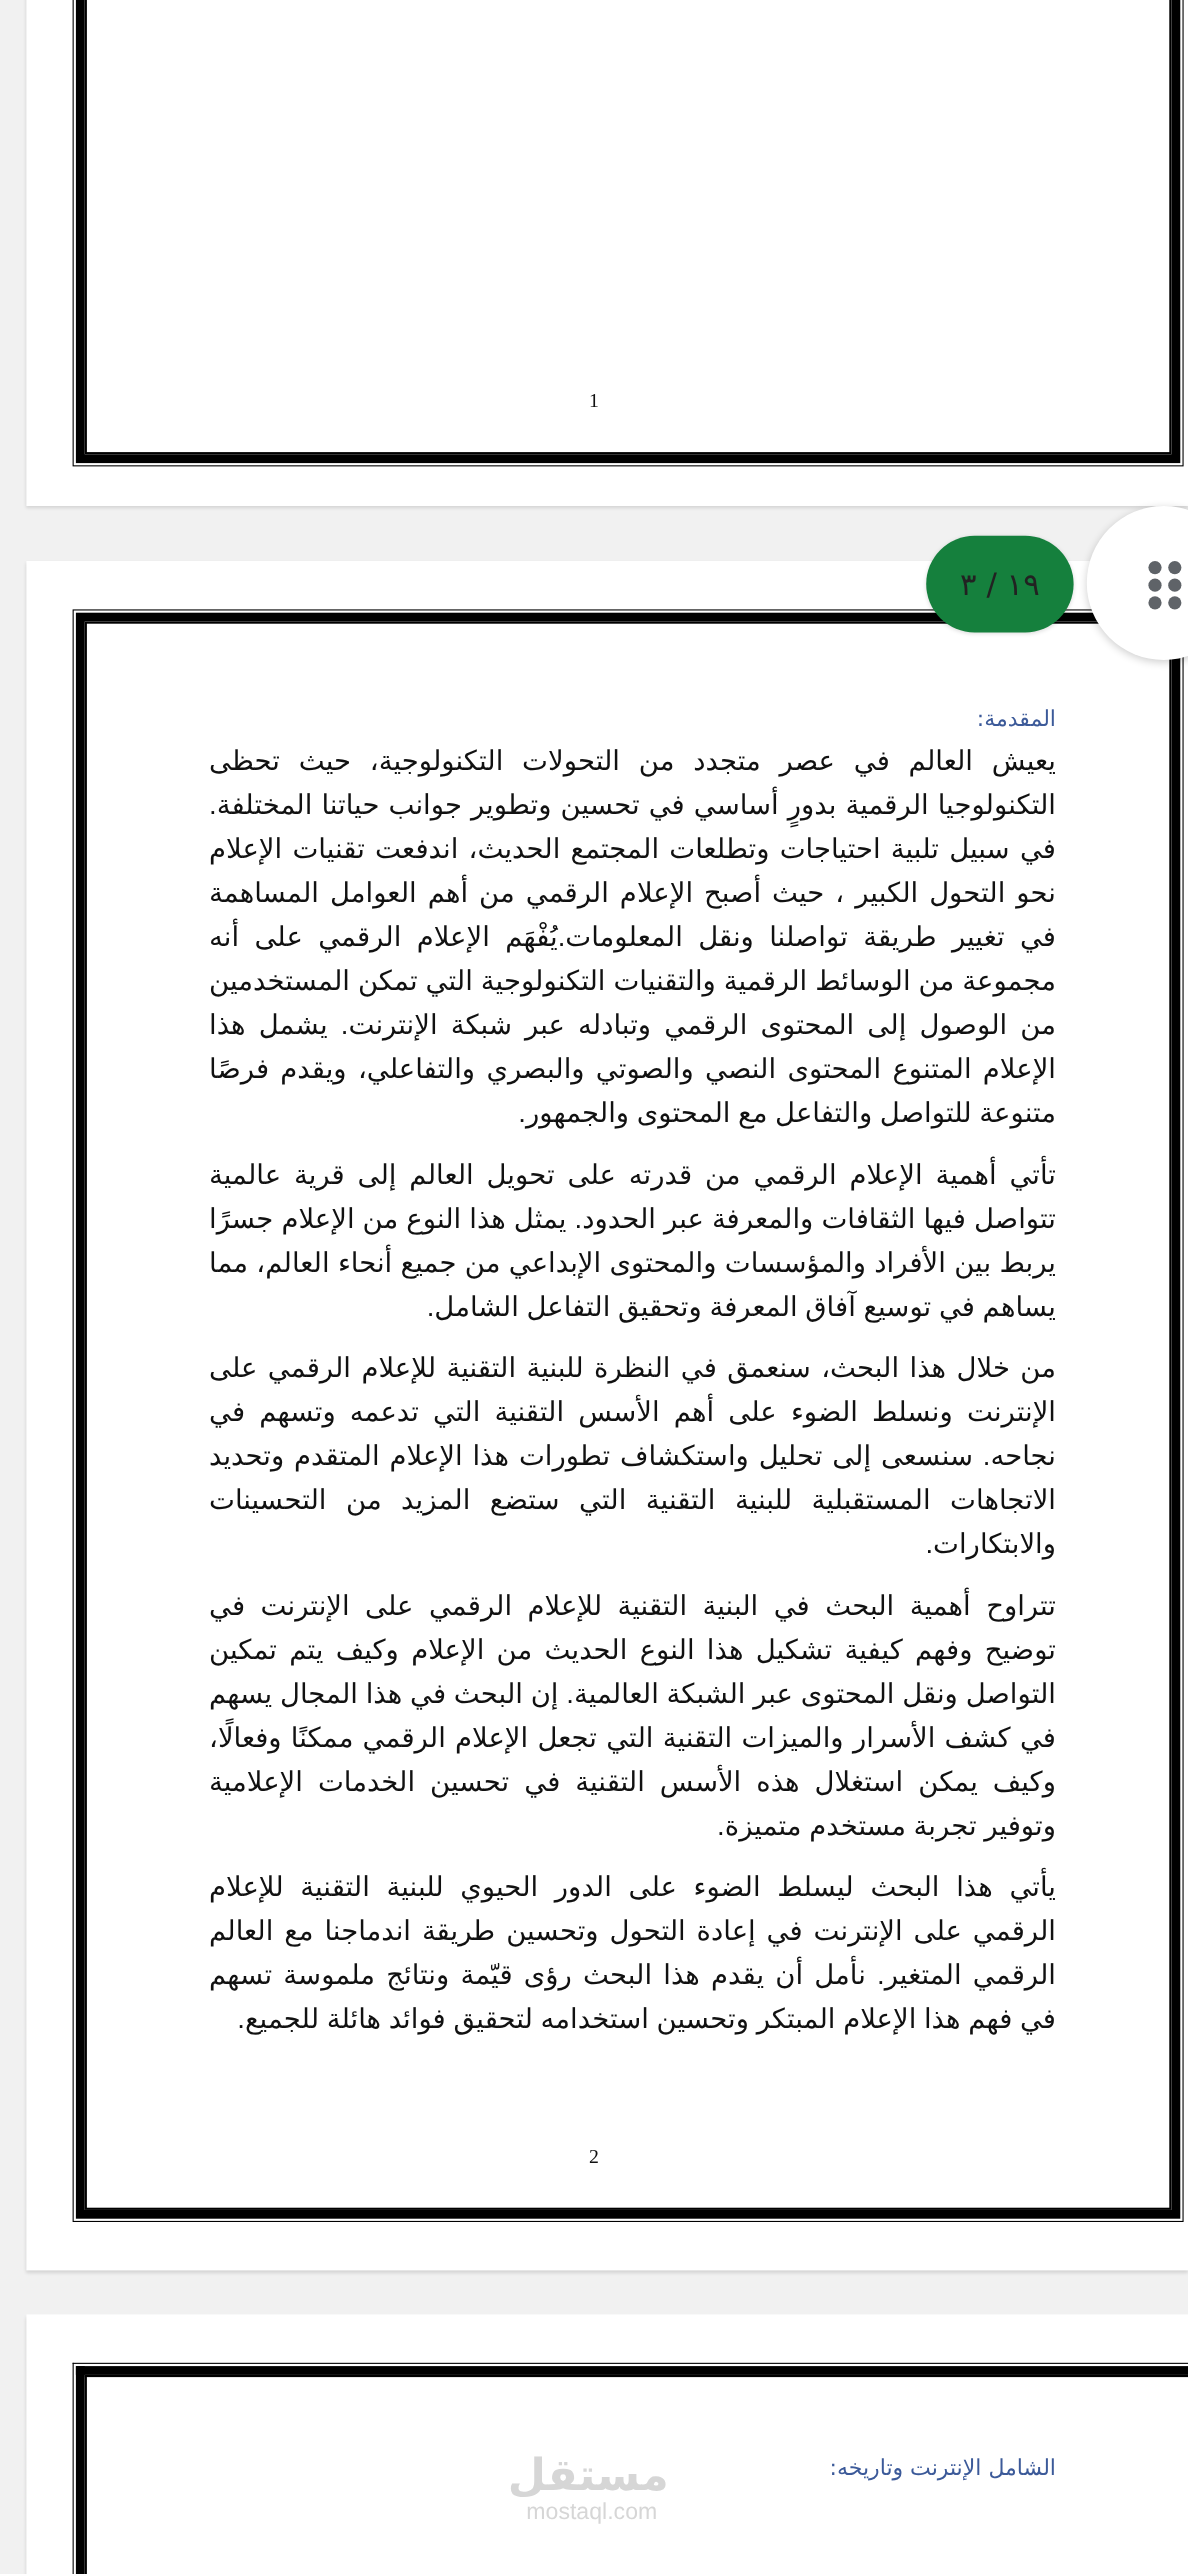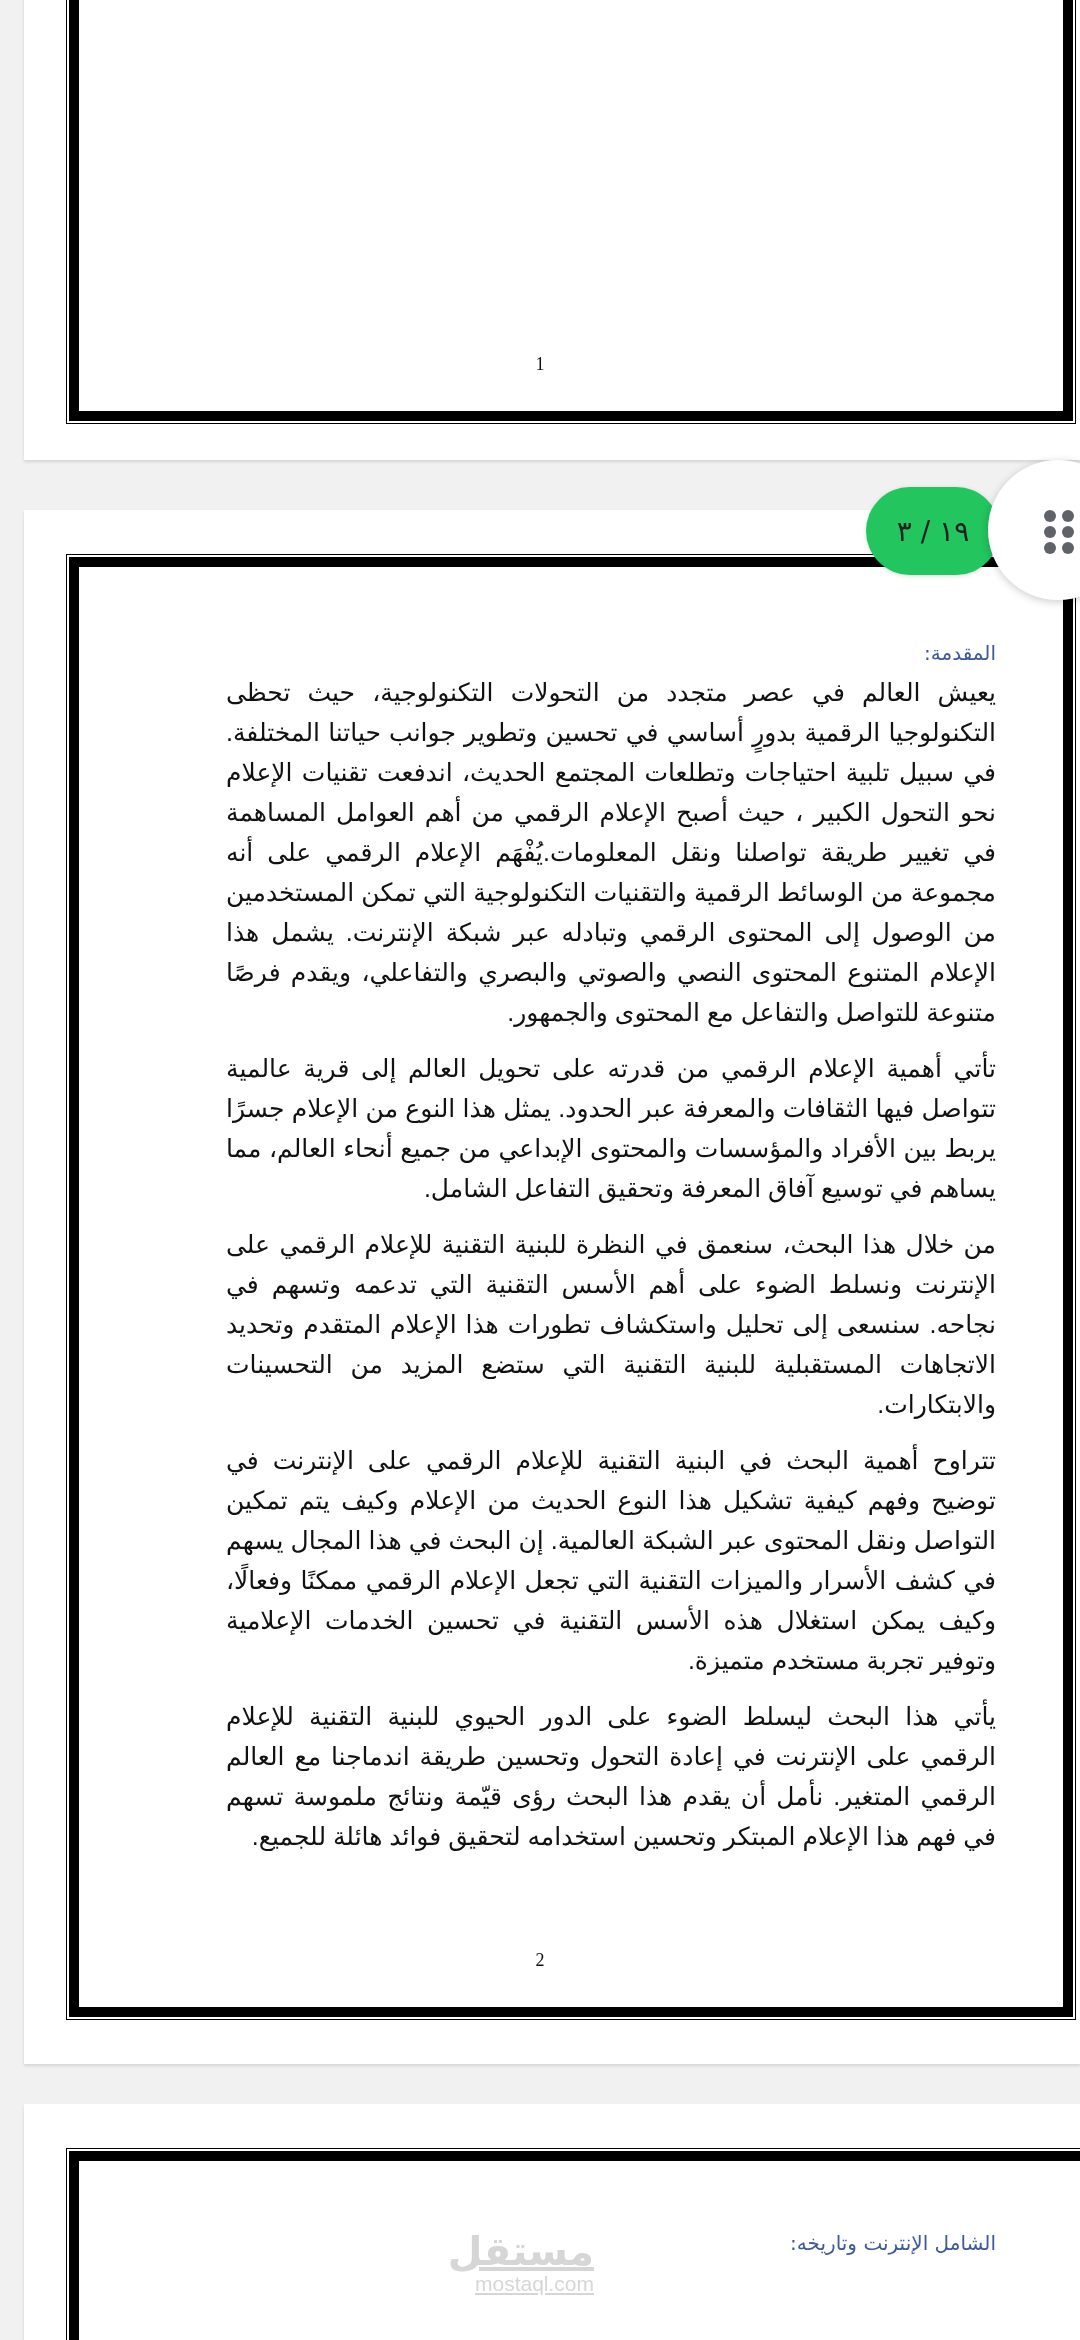--- a/index.html
+++ b/index.html
@@ -27,49 +27,49 @@
   .frame.closed { border-right: 1px solid #000; }
   .frame.closed .f2 { border-right: 8px solid #000; right: 2px; }
   .frame.closed .f3 { border-right: 2px solid #000; right: 2px; }
 
   .page-num {
     position: absolute; left: 0; width: 1080px; text-align: center;
     font-family: "Liberation Serif", serif; font-size: 18px; color: #111;
   }
   .content {
     position: absolute; left: 190px; width: 770px;
-    direction: rtl; text-align: justify; color: #111; margin-left: 36px;
+    direction: rtl; text-align: justify; color: #111;
   }
   .heading {
     color: #3c5a99; font-size: 20px; margin: 0 0 14px 0; line-height: 30px;
     font-family: "DejaVu Sans", sans-serif; font-weight: normal;
   }
   .para {
     font-family: "Liberation Sans", sans-serif; font-size: 25px;
     line-height: 40px; margin: 0 0 16px 0;
     text-align-last: right;
   }
   .pill {
-    position: absolute; left: 866px; top: 487px; width: 134px; height: 88px;
-    background: #22c55e; border-radius: 44px;
+    position: absolute; left: 842px; top: 487px; width: 134px; height: 88px;
+    background: #15803d; border-radius: 44px;
     box-shadow: 0 1px 4px rgba(0,0,0,0.15);
     display: flex; align-items: center; justify-content: center;
     font-family: "DejaVu Sans", sans-serif; font-size: 28px; color: #222;
     direction: ltr;
   }
   .fab {
     position: absolute; left: 988px; top: 460px; width: 140px; height: 140px;
     border-radius: 50%; background: #fff;
     box-shadow: 0 2px 8px rgba(0,0,0,0.2);
   }
   .fab .dots { position: absolute; left: 56px; top: 50px; width: 40px; height: 40px; }
   .fab .dot { position: absolute; width: 12px; height: 12px; border-radius: 50%; background: #5f6368; }
   .watermark {
-    position: absolute; left: 454px; top: 2230px; width: 140px; text-align: right;
-    color: #d6d6d6; direction: rtl; text-decoration: underline;
+    position: absolute; left: 468px; top: 2230px; width: 140px; text-align: center;
+    color: #d6d6d6; direction: rtl;
   }
   .watermark .ar { font-family: "DejaVu Sans", sans-serif; font-size: 40px; font-weight: bold; line-height: 42px; }
   .watermark .en { font-family: "Liberation Sans", sans-serif; font-size: 21px; direction: ltr; }
 </style>
 </head>
 <body>
 
 <div class="page" style="top:-10px;height:470px;"></div>
 <div class="frame closed" style="top:-20px;height:444px;left:66px;width:1010px;">
   <div class="f2"></div>

